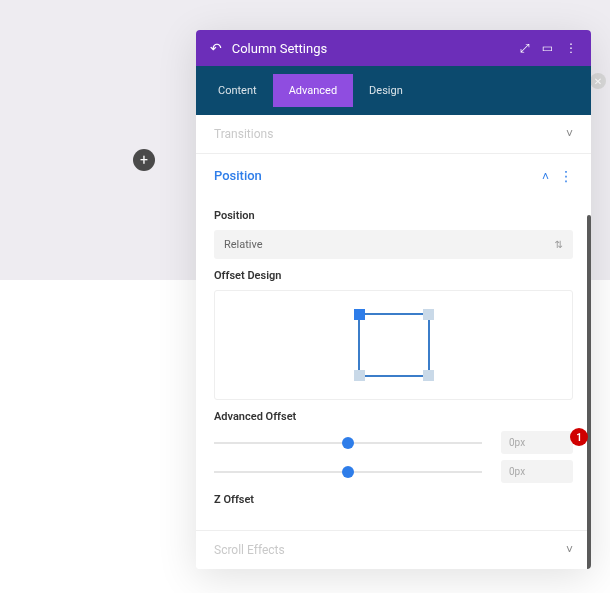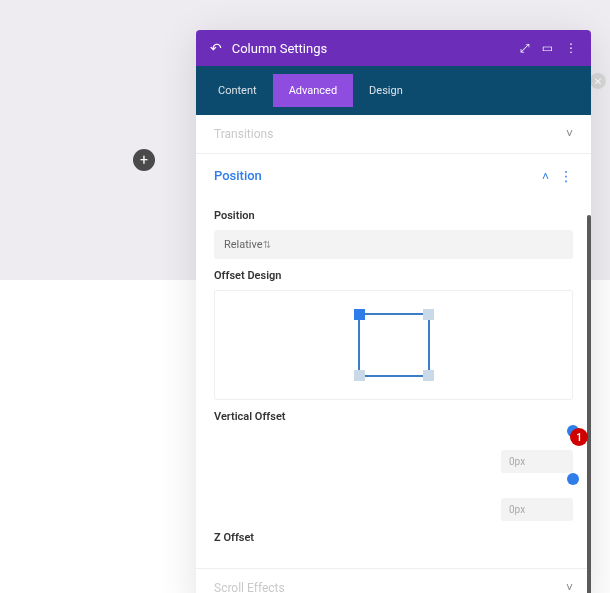--- a/index.html
+++ b/index.html
@@ -105,20 +105,21 @@
       margin-top: 10px;
       margin-bottom: 8px;
     }
     .select {
       background: #f3f3f3;
       border-radius: 3px;
       padding: 8px 10px;
       font-size: 11px;
       color: #666;
       display: flex;
+      justify-content: space-between;
       align-items: center;
       cursor: pointer;
     }
     .select .sel-chev { font-size: 10px; color: #999; }
     .origin-box {
       border: 1px solid #eee;
       border-radius: 3px;
       height: 110px;
       display: flex;
       align-items: center;
@@ -137,24 +138,23 @@
       height: 11px;
       background: #c9d9e8;
       cursor: pointer;
     }
     .origin-handle.tl { top: -6px; left: -6px; background: #2e7de9; }
     .origin-handle.tr { top: -6px; right: -6px; }
     .origin-handle.bl { bottom: -6px; left: -6px; }
     .origin-handle.br { bottom: -6px; right: -6px; }
     .slider-row {
       display: flex;
-      align-items: flex-end;
+      align-items: center;
       gap: 19px;
       margin-bottom: 6px;
-      flex-direction: column;
     }
     .slider-track {
       flex: 1;
       height: 2px;
       background: #e4e4e4;
       position: relative;
       cursor: pointer;
     }
     .slider-thumb {
       position: absolute;
@@ -268,21 +268,21 @@
       <div class="field-label">Offset Design</div>
       <div class="origin-box">
         <div class="origin-square">
           <div class="origin-handle tl"></div>
           <div class="origin-handle tr"></div>
           <div class="origin-handle bl"></div>
           <div class="origin-handle br"></div>
         </div>
       </div>
 
-      <div class="field-label">Vertical Offset</div>
+      <div class="field-label">Advanced Offset</div>
       <div class="slider-row">
         <div class="slider-track">
           <div class="slider-thumb" style="left:50%"></div>
         </div>
         <div class="slider-value">0px</div>
       </div>
 
       <div class="slider-row">
         <div class="slider-track">
           <div class="slider-thumb" style="left:50%"></div>

